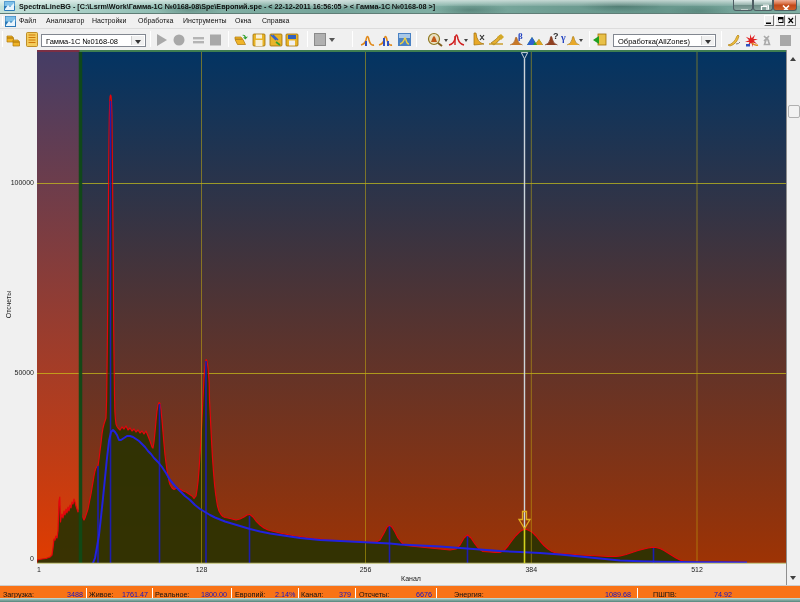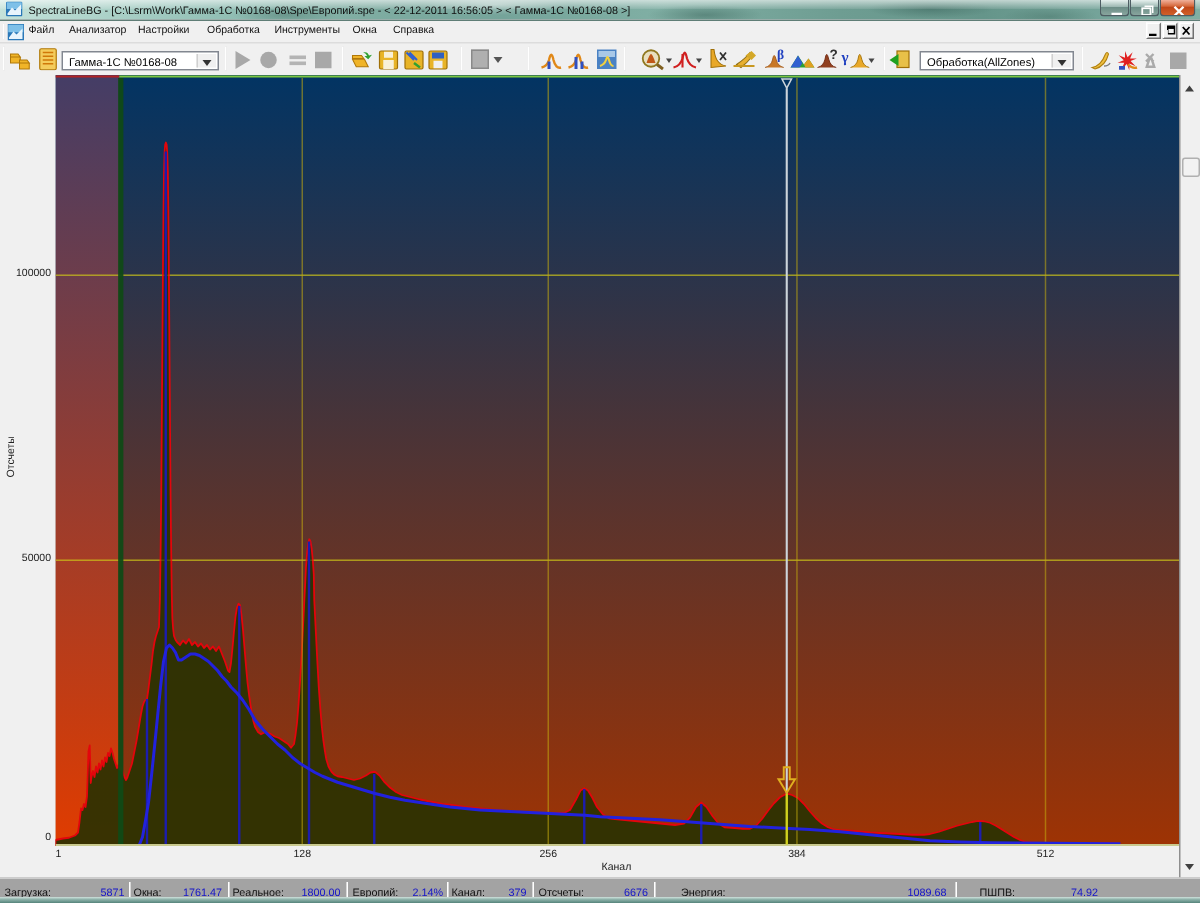--- a/index.html
+++ b/index.html
@@ -7,21 +7,21 @@
 .abs{position:absolute;}
 #titlebar{left:0;top:0;width:800px;height:13px;
  background:
  radial-gradient(50px 9px at 190px 10px, rgba(35,75,66,0.30), transparent 70%),
  radial-gradient(70px 10px at 330px 3px, rgba(255,255,255,0.35), transparent 70%),
  radial-gradient(55px 10px at 470px 10px, rgba(30,68,60,0.34), transparent 70%),
  radial-gradient(60px 9px at 620px 6px, rgba(28,64,58,0.30), transparent 70%),
  radial-gradient(45px 9px at 700px 11px, rgba(40,80,70,0.25), transparent 70%),
  linear-gradient(90deg,#c4e2da 0%,#aed3ca 8%,#93c0b6 18%,#7fada2 30%,#75a49a 42%,#80afa4 55%,#6e9d92 70%,#65958a 82%,#75a49a 92%,#80afa3 100%);}
 #tbsheen{left:0;top:0;width:800px;height:6px;background:linear-gradient(180deg,rgba(255,255,255,.6),rgba(255,255,255,.1));}
-#titletext{left:19px;top:2px;font-size:7.2px;color:#101010;white-space:nowrap;z-index:5;}
+#titletext{left:19px;top:2px;font-size:7.2px;color:#101010;white-space:nowrap;z-index:5;font-weight:bold;}
 .winbtn{top:0;height:11px;z-index:6;border:1px solid #4e5d63;border-top:none;border-radius:0 0 3px 3px;overflow:hidden;}
 #btnmin{left:733px;width:20px;background:linear-gradient(180deg,#e6f0ee 0%,#9db8b2 45%,#6d8e87 50%,#88a59e 100%);}
 #btnmax{left:753px;width:20px;background:linear-gradient(180deg,#e6f0ee 0%,#9db8b2 45%,#6d8e87 50%,#88a59e 100%);}
 #btncls{left:773px;width:24px;background:linear-gradient(180deg,#f0b09a 0%,#d66a3e 40%,#c04718 50%,#d0602a 100%);}
 #menubar{left:0;top:13px;width:800px;height:15px;background:#f0f0f0;border-top:1px solid #5f7d76;}
 .menuitem{position:absolute;top:17px;font-size:7px;color:#111;white-space:nowrap;z-index:3;}
 .mdibtn{position:absolute;top:15px;width:10px;height:11px;background:#f0f0f0;
  border:1px solid;border-color:#fff #707070 #707070 #fff;font-size:8px;line-height:9px;
  text-align:center;color:#000;z-index:3;}
 #toolbar{left:0;top:28px;width:800px;height:22px;background:#f0f0f0;border-top:1px solid #dcdcdc;}
@@ -32,21 +32,21 @@
 .combo .ca:after{content:"";position:absolute;left:3px;top:4px;border:3.5px solid transparent;border-top:4px solid #333;}
 #chartbg{left:0;top:50px;width:800px;height:535px;background:#f0f0f0;}
 #plot{left:37px;top:50px;}
 .ylab{position:absolute;font-size:7px;color:#222;text-align:right;width:30px;z-index:3;}
 .xlab{position:absolute;font-size:7px;color:#222;top:566px;width:40px;text-align:center;z-index:3;}
 #ytitle{position:absolute;left:-14px;top:301px;font-size:7px;color:#222;transform:rotate(-90deg);transform-origin:center;width:44px;text-align:center;z-index:3;}
 #xtitle{position:absolute;left:391px;top:575px;font-size:7px;color:#222;width:40px;text-align:center;z-index:3;}
 #sbar{left:786px;top:50px;width:14px;height:535px;background:#f0f0f0;border-left:1px solid #8f8f8f;z-index:3;}
 .sarrow{position:absolute;left:3px;width:0;height:0;}
 #sthumb{position:absolute;left:1px;top:55px;width:12px;height:13px;background:#f2f2f2;border:1px solid #b0b0b0;border-radius:2px;}
-#statusbar{left:0;top:585px;width:800px;height:14px;background:#a3a3a3;border-top:1px solid #cdcdcd;font-size:7.2px;color:#111;z-index:4;}
+#statusbar{left:0;top:585px;width:800px;height:14px;background:#f97316;border-top:1px solid #cdcdcd;font-size:7.2px;color:#111;z-index:4;}
 #statusbar span{position:absolute;top:3.5px;white-space:nowrap;}
 #statusbar .v{color:#1414c8;}
 .ssep{position:absolute;top:2px;width:1px;height:11px;background:#bdbdbd;border-right:1px solid #fff;}
 #botedge{left:0;top:598px;width:800px;height:4px;background:linear-gradient(180deg,#cfe2dd,#8fb3ab 40%,#55847b);z-index:5;}
 .ticon{position:absolute;z-index:3;}
 </style></head>
 <body>
 
   <div id="titlebar" class="abs"></div>
   <div id="tbsheen" class="abs"></div>
@@ -254,22 +254,22 @@
   <div id="xtitle" class="abs">Канал</div>
 
   <div id="sbar" class="abs">
     <div class="sarrow" style="top:4px;border:3.5px solid transparent;border-bottom:4px solid #404040;"></div>
     <div id="sthumb"></div>
     <div class="sarrow" style="top:526px;border:3.5px solid transparent;border-top:4px solid #404040;"></div>
   </div>
 
   <div id="statusbar" class="abs">
     <span style="left:3px">Загрузка:</span>
-    <span class="v" style="left:67px">5871</span>
-    <span style="left:89px">Окна:</span>
+    <span class="v" style="left:67px">3488</span>
+    <span style="left:89px">Живое:</span>
     <span class="v" style="left:122px">1761.47</span>
     <span style="left:155px">Реальное:</span>
     <span class="v" style="left:201px">1800.00</span>
     <span style="left:235px">Европий:</span>
     <span class="v" style="left:275px">2.14%</span>
     <span style="left:301px">Канал:</span>
     <span class="v" style="left:339px">379</span>
     <span style="left:359px">Отсчеты:</span>
     <span class="v" style="left:416px">6676</span>
     <span style="left:454px">Энергия:</span>

